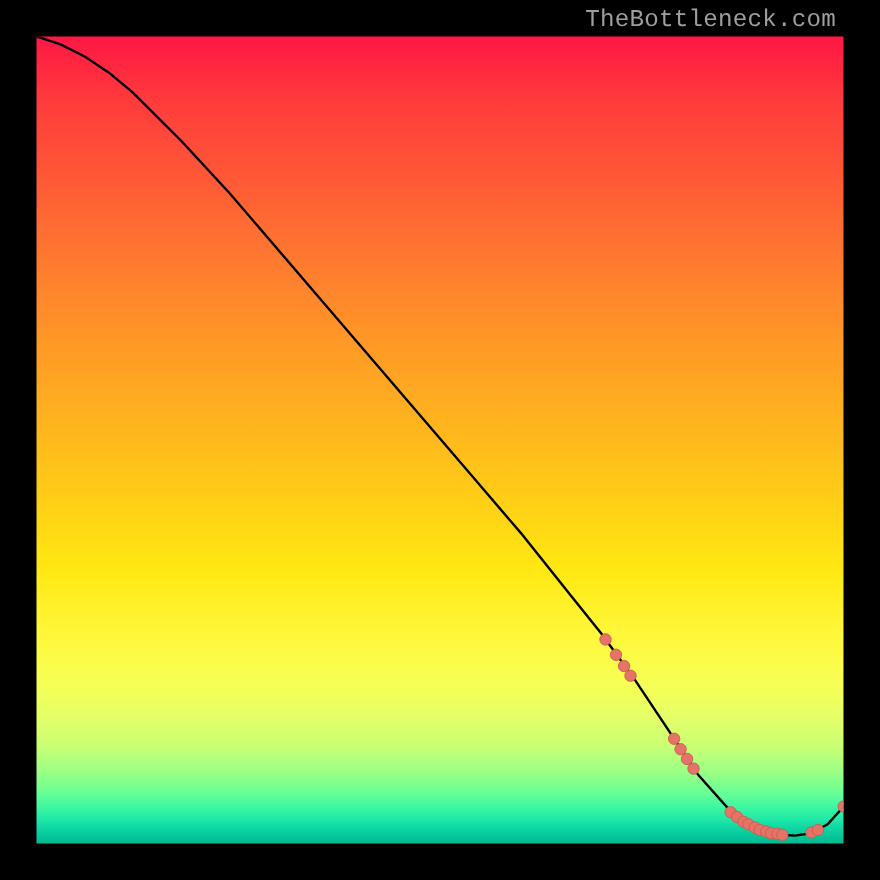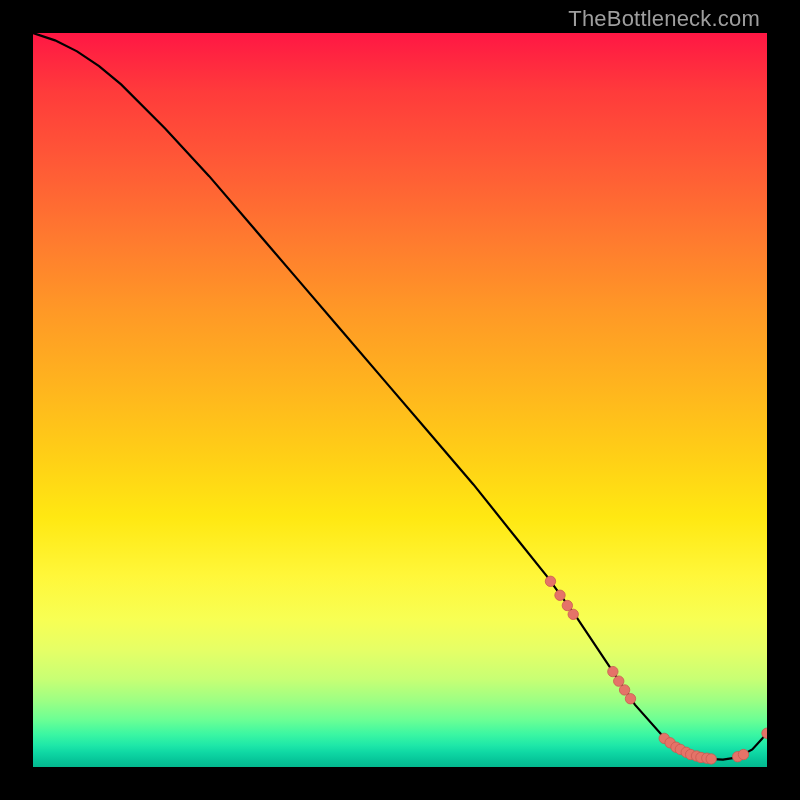--- a/index.html
+++ b/index.html
@@ -9,20 +9,21 @@
     height: 800px;
     background: #000;
     overflow: hidden;
     font-family: Arial, Helvetica, sans-serif;
   }
   .stage {
     position: relative;
     width: 780px;
     height: 800px;
     background: #000;
+    font-family: Liberation Mono, monospace;
   }
   .plot {
     position: absolute;
     left: 33px;
     top: 33px;
     width: 734px;
     height: 734px;
     overflow: hidden;
   }
   .gradient {

